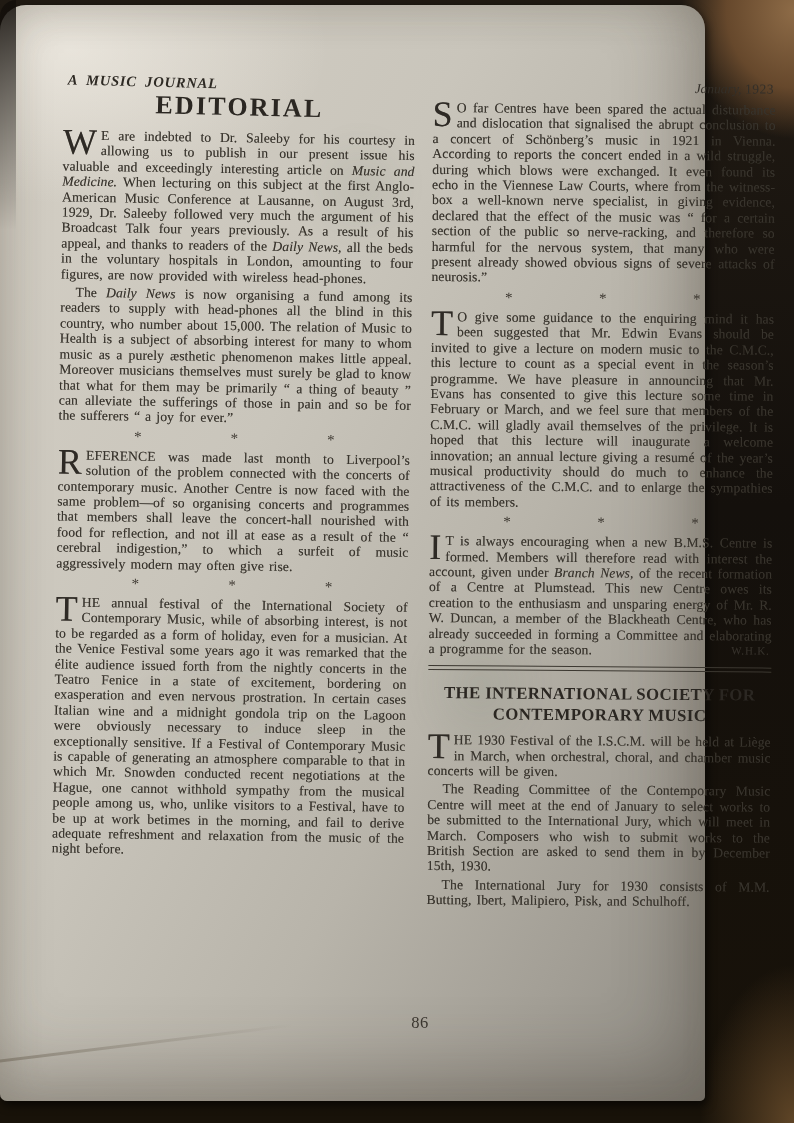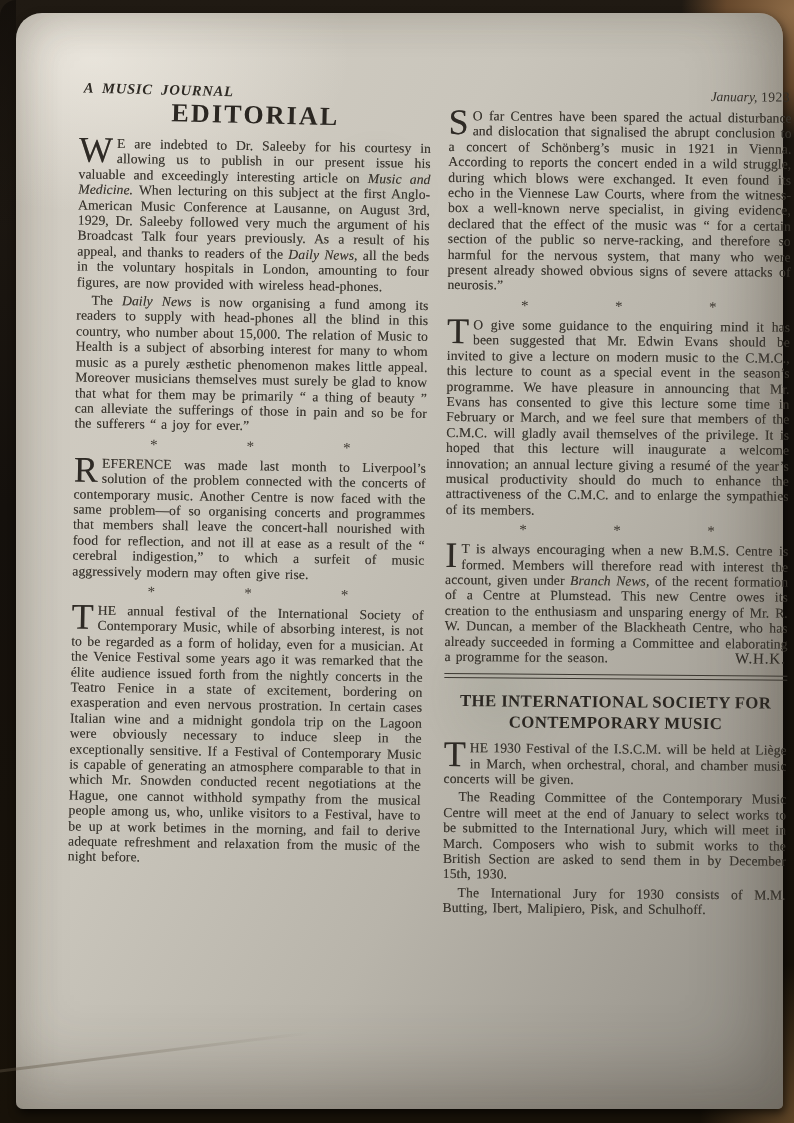--- a/index.html
+++ b/index.html
@@ -5,30 +5,29 @@
   html,body{margin:0;padding:0;}
   body{
     width:794px;height:1123px;position:relative;overflow:hidden;
     font-family:"Liberation Serif", serif;
     background:
       radial-gradient(150px 170px at 100% 1%, #8d6b47 0%, #66482c 45%, rgba(40,28,16,0) 75%),
       radial-gradient(130px 220px at 100% 100%, #5f4527 0%, rgba(40,28,16,0) 72%),
       linear-gradient(180deg,#201a13,#14100c 45%,#181209);
   }
   .paper{
-    position:absolute;left:16px;top:5px;width:767px;height:1096px;
+    position:absolute;left:0;top:5px;width:705px;height:1096px;
     border-radius:26px 24px 5px 7px;
     background:
       radial-gradient(430px 260px at 10% 4%, rgba(250,246,238,0.55), rgba(250,246,238,0) 60%),
       linear-gradient(118deg,#d5d0c6 0%,#c9c5bb 38%,#b8b4aa 63%,#a29e95 84%,#8e8b83 100%);
     box-shadow:
       inset -20px -30px 70px rgba(55,46,36,0.32),
       inset 10px 8px 34px rgba(95,85,68,0.16),
       2px 4px 10px rgba(0,0,0,0.65);
-    margin-top: 8px;
   }
   .left-top-shadow{
     position:absolute;left:0;top:0;width:16px;height:230px;
     background:linear-gradient(180deg, rgba(18,14,10,0.85), rgba(18,14,10,0));
     border-radius:22px 0 0 0;pointer-events:none;
   }
   .crease{
     position:absolute;left:-25px;bottom:55px;width:320px;height:3px;
     background:linear-gradient(90deg, rgba(92,82,66,0.45), rgba(92,82,66,0));
     transform:rotate(-7deg);pointer-events:none;
@@ -70,21 +69,21 @@
   .dropcap{
     float:left;font-size:36px;line-height:27px;padding:1px 4px 0 0;color:#2e2a25;
   }
   .it{font-style:italic;}
   .sep{
     display:flex;justify-content:space-between;width:57%;
     margin:4px auto 3px;font-size:15px;color:#3a352e;
   }
   .has-sig{position:relative;}
   .sig{
-    position:absolute;right:2px;bottom:0;font-size:15px;letter-spacing:0.8px;color:#332f29;
+    position:absolute;right:2px;bottom:0;font-size:11px;letter-spacing:0.8px;color:#332f29;
   }
   .rule-divider{
     border-top:1.5px solid #3c3831;border-bottom:1.5px solid #3c3831;height:2.8px;
     margin:9px 0 13px;
   }
   .section-heading{
     font-size:16.8px;font-weight:bold;text-align:center;letter-spacing:0.4px;
     line-height:1.22;margin:0 0 8px;color:#2b2722;
   }
   .section-heading span{display:block;}
@@ -159,15 +158,16 @@
 
       <p class="para"><span class="dropcap">T</span><span>HE</span><span><span> 1930 Festival of the I.S.C.M. will be held at Liège in March, when orchestral, choral, and chamber music concerts will be given.</span></span></p>
 
       <p class="para indent"><span><span>The Reading Committee of the Contemporary Music Centre will meet at the end of January to select works to be submitted to the International Jury, which will meet in March. Composers who wish to submit works to the British Section are asked to send them in by December 15th, 1930.</span></span></p>
 
       <p class="para indent"><span><span>The International Jury for 1930 consists of M.M. Butting, Ibert, Malipiero, Pisk, and Schulhoff.</span></span></p>
     </div>
 
   </div>
 
+  <div class="page-number">86</div>
 </div>
 
 <div class="left-top-shadow"></div>
 
 </body></html>

